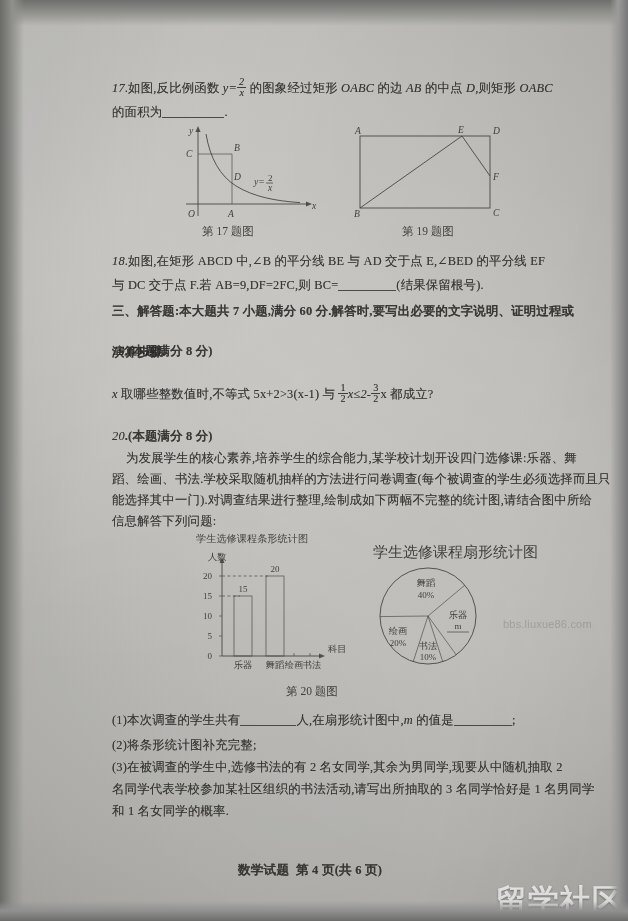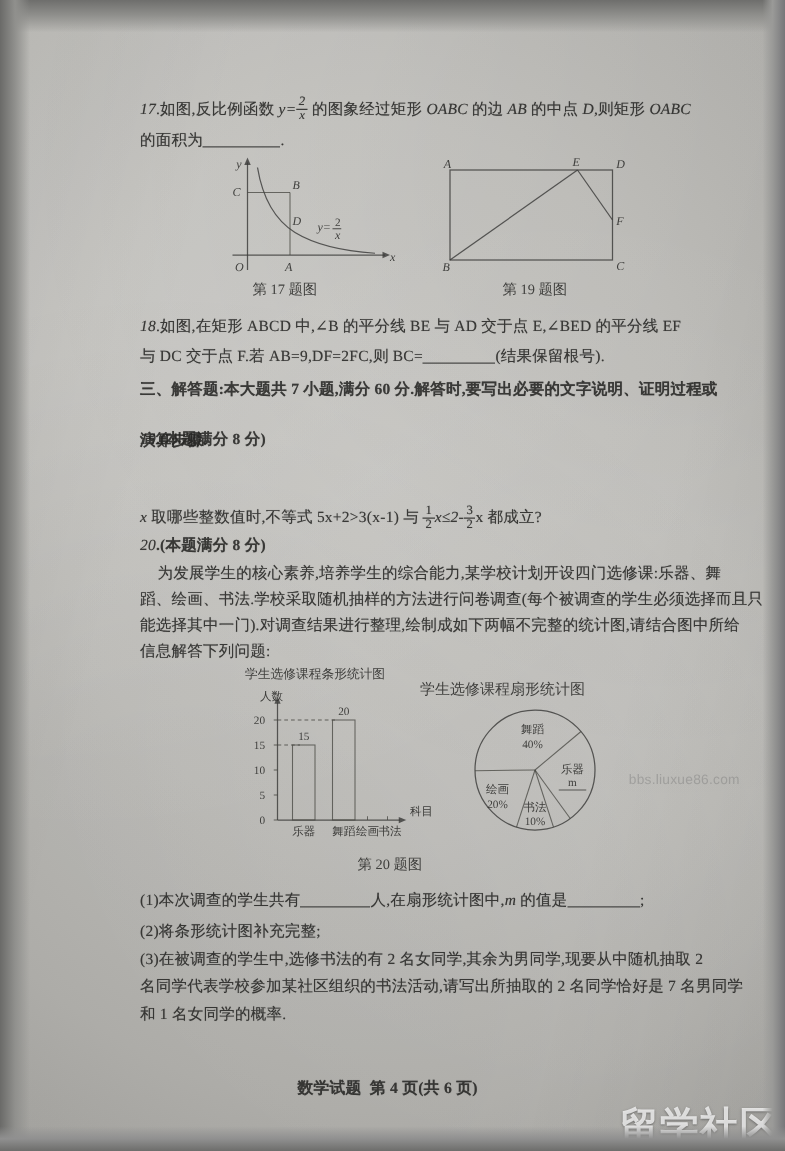--- a/index.html
+++ b/index.html
@@ -165,21 +165,21 @@
     </div>
 
     <div class="ln" style="left:112px;top:303px;">
       <span class="bld">三、解答题</span><span class="bld">:本大题共 7 小题,满分 60 分.解答时,要写出必要的文字说明、证明过程或</span>
     </div>
     <div class="ln bld" style="left:112px;top:327px;margin-top:17px;">演算步骤.</div>
 
     <div class="ln" style="left:112px;top:343px;">
       <span class="it">19</span><span class="bld">.(本题满分 8 分)</span>
     </div>
-    <div class="ln" style="left:112px;top:404px;">
+    <div class="ln" style="left:112px;top:383px;">
       <span class="it">x</span><span> 取哪些整数值时,不等式 5x+2&gt;3(x-1) 与 </span><span class="frac"><span class="num">1</span><span class="den">2</span></span><span class="it">x≤2-</span><span class="frac"><span class="num">3</span><span class="den">2</span></span><span>x 都成立?</span>
     </div>
 
     <div class="ln" style="left:112px;top:428px;">
       <span class="it">20</span><span class="bld">.(本题满分 8 分)</span>
     </div>
     <div class="ln" style="left:126px;top:450px;">为发展学生的核心素养,培养学生的综合能力,某学校计划开设四门选修课:乐器、舞</div>
     <div class="ln" style="left:112px;top:471px;">蹈、绘画、书法.学校采取随机抽样的方法进行问卷调查(每个被调查的学生必须选择而且只</div>
     <div class="ln" style="left:112px;top:492px;">能选择其中一门).对调查结果进行整理,绘制成如下两幅不完整的统计图,请结合图中所给</div>
     <div class="ln" style="left:112px;top:513px;">信息解答下列问题:</div>
@@ -220,21 +220,21 @@
         <text class="lbl-cn" x="55" y="120" text-anchor="middle">乐器</text>
         <text class="lbl-cn" x="87" y="120" text-anchor="middle">舞蹈</text>
         <text class="lbl-cn" x="106" y="120" text-anchor="middle">绘画</text>
         <text class="lbl-cn" x="124" y="120" text-anchor="middle">书法</text>
 
         <text class="lbl-cn" x="20" y="12">人数</text>
         <text class="lbl-cn" x="140" y="104">科目</text>
       </svg>
     </div>
 
-    <div class="capt" style="left:336px;top:543px;font-size:12px;text-align:right;">学生选修课程扇形统计图</div>
+    <div class="capt" style="left:373px;top:543px;font-size:15px;text-align:right;">学生选修课程扇形统计图</div>
     <div class="fig" style="left:366px;top:556px;">
       <svg width="124" height="120" viewBox="0 0 124 120">
 
         <circle class="stroke" cx="62" cy="60" r="48"></circle>
 
         <line class="stroke-thin" x1="62" y1="60" x2="98.8" y2="29.2"></line>
         <line class="stroke-thin" x1="62" y1="60" x2="90.2" y2="98.8"></line>
 
         <line class="stroke-thin" x1="62" y1="60" x2="76.8" y2="105.7"></line>
         <line class="stroke-thin" x1="62" y1="60" x2="47.2" y2="105.7"></line>
@@ -256,21 +256,21 @@
       </svg>
     </div>
 
     <div class="capt" style="left:286px;top:684px;">第 20 题图</div>
 
     <div class="ln" style="left:112px;top:712px;">
       <span>(1)本次调查的学生共有</span><span class="blank" style="width:56px;"></span><span>人,在扇形统计图中,</span><span class="it">m</span><span> 的值是</span><span class="blank" style="width:58px;"></span><span>;</span>
     </div>
     <div class="ln" style="left:112px;top:737px;">(2)将条形统计图补充完整;</div>
     <div class="ln" style="left:112px;top:759px;">(3)在被调查的学生中,选修书法的有 2 名女同学,其余为男同学,现要从中随机抽取 2</div>
-    <div class="ln" style="left:112px;top:781px;">名同学代表学校参加某社区组织的书法活动,请写出所抽取的 2 名同学恰好是 7 名男同学</div>
+    <div class="ln" style="left:112px;top:781px;">名同学代表学校参加某社区组织的书法活动,请写出所抽取的 3 名同学恰好是 1 名男同学</div>
     <div class="ln" style="left:112px;top:803px;">和 1 名女同学的概率.</div>
 
     <div class="ln bld" style="left:238px;top:862px;font-size:12.6px;">
       <span>数学试题</span>&nbsp;&nbsp;<span>第 4 页(共 6 页)</span>
     </div>
 
   </div>
 
   <div id="wm-mid">bbs.liuxue86.com</div>
   <div id="wm-logo">

